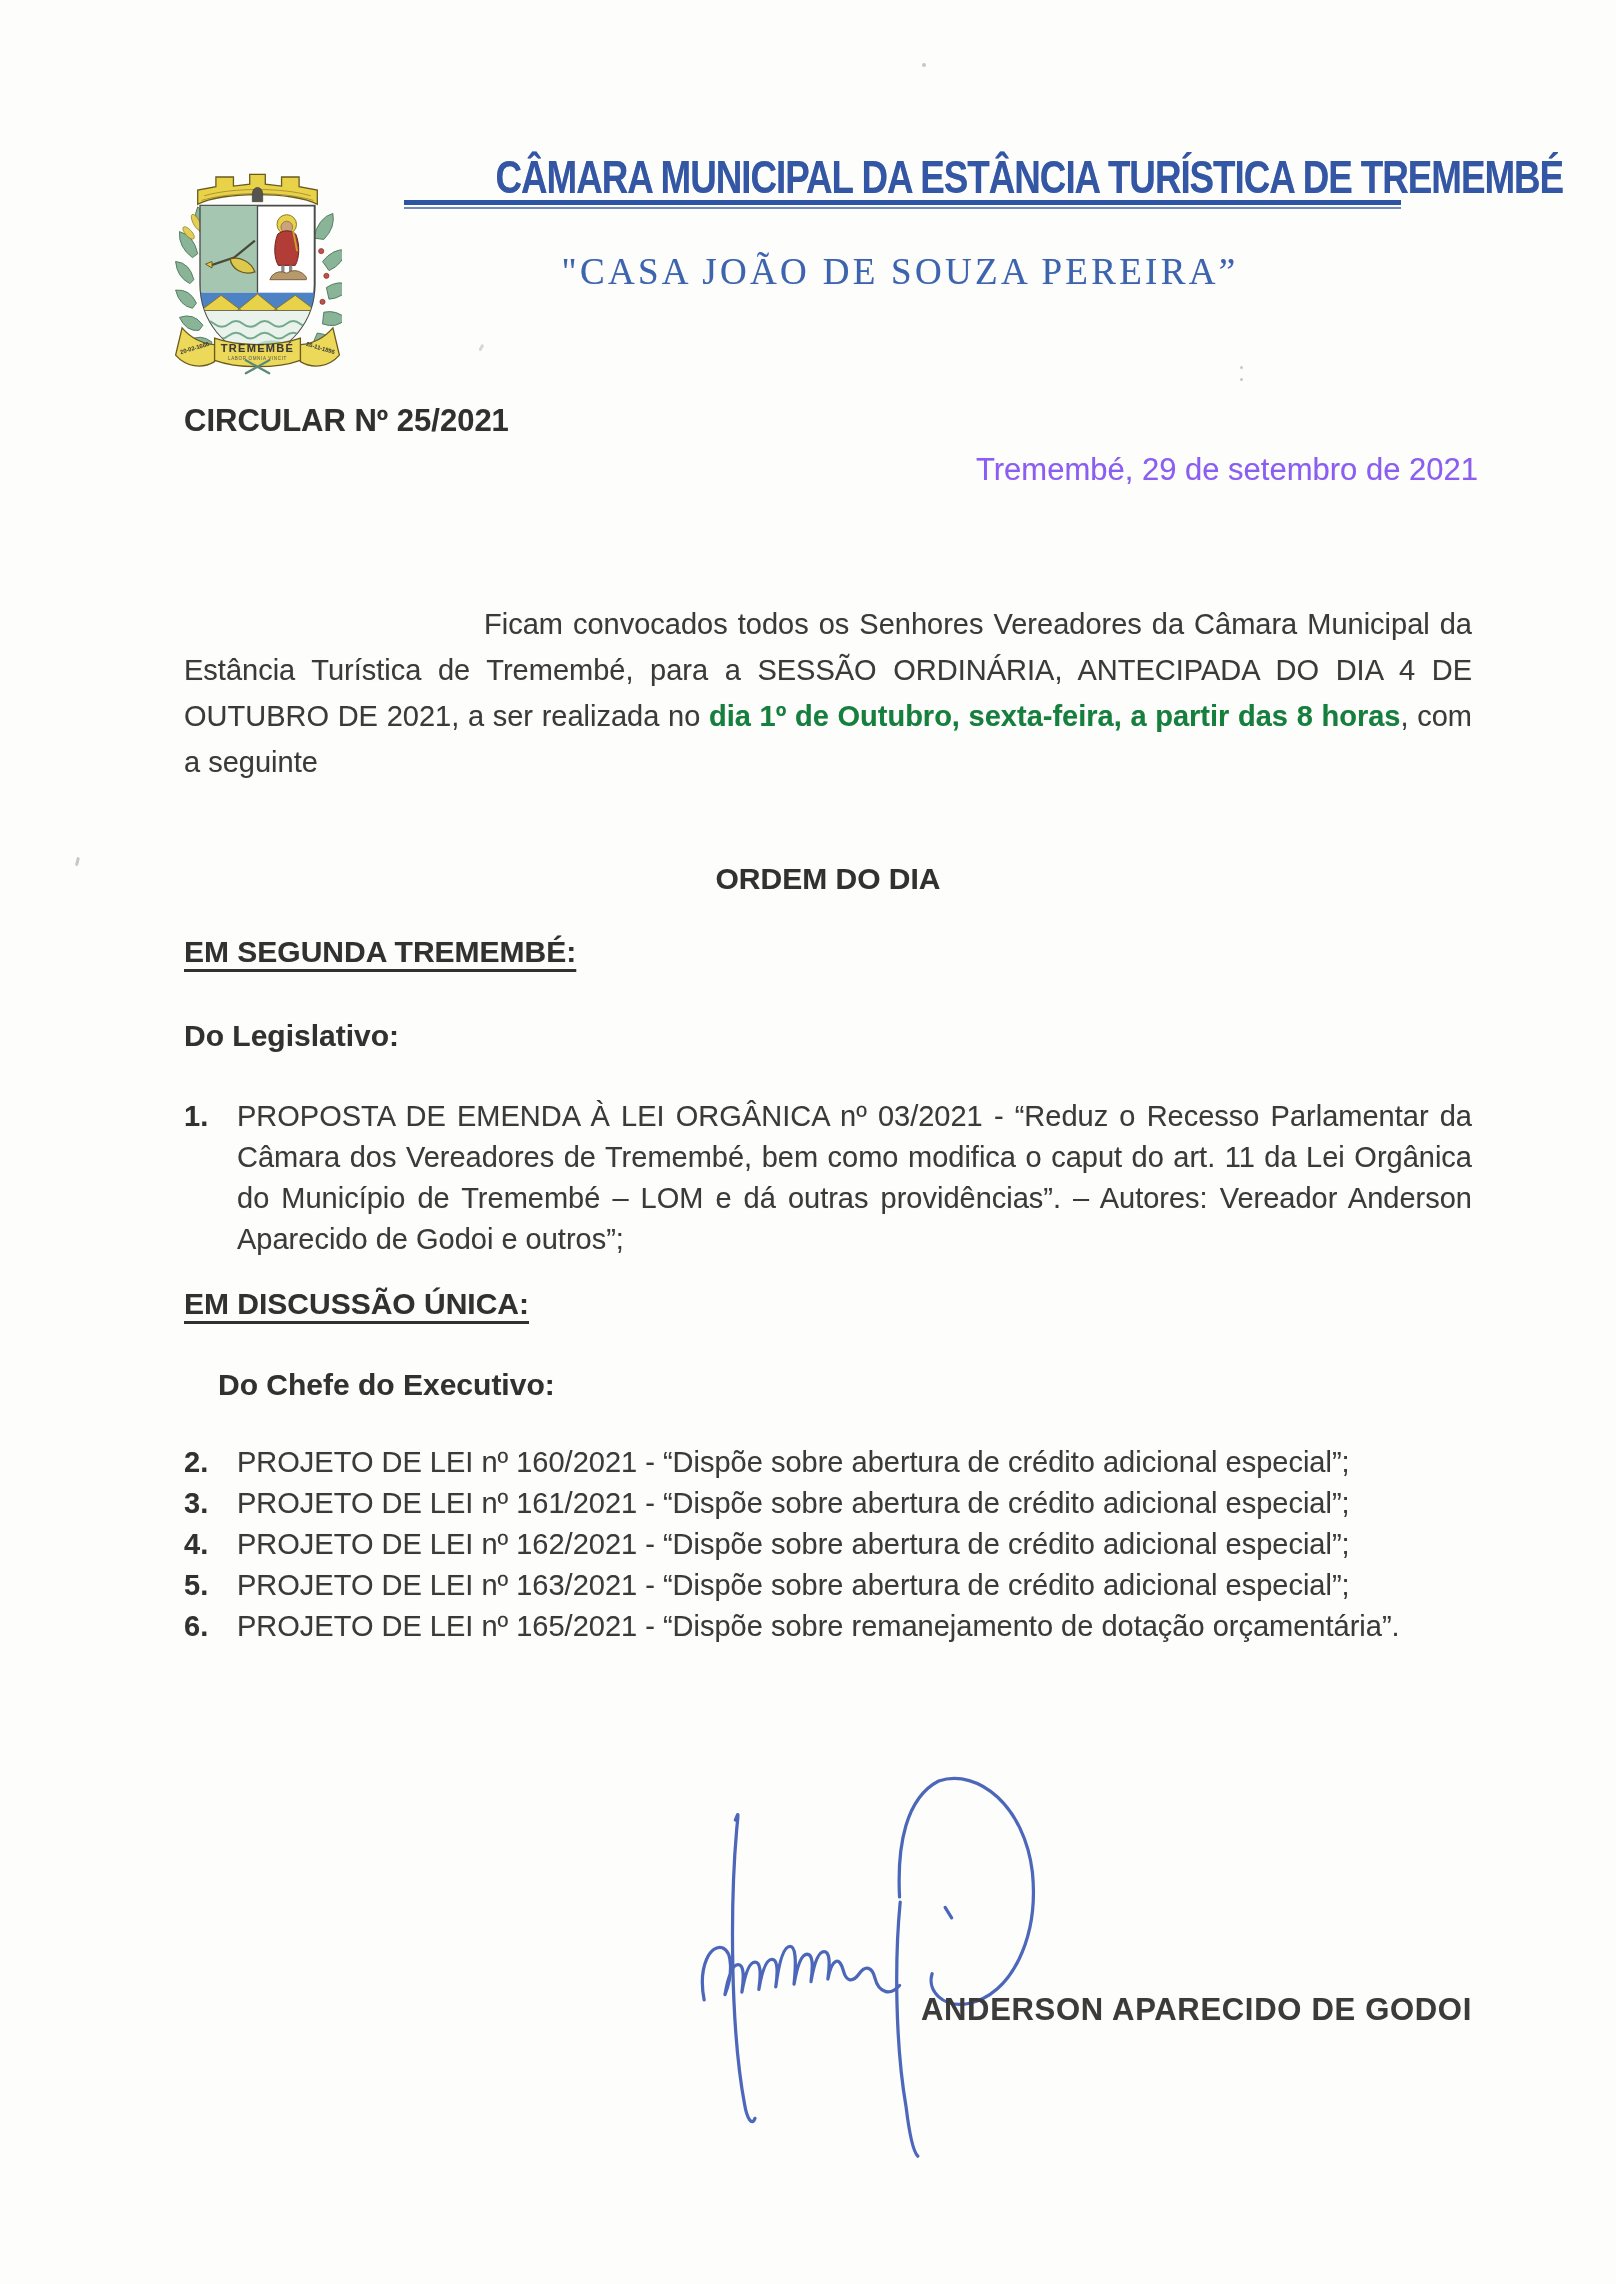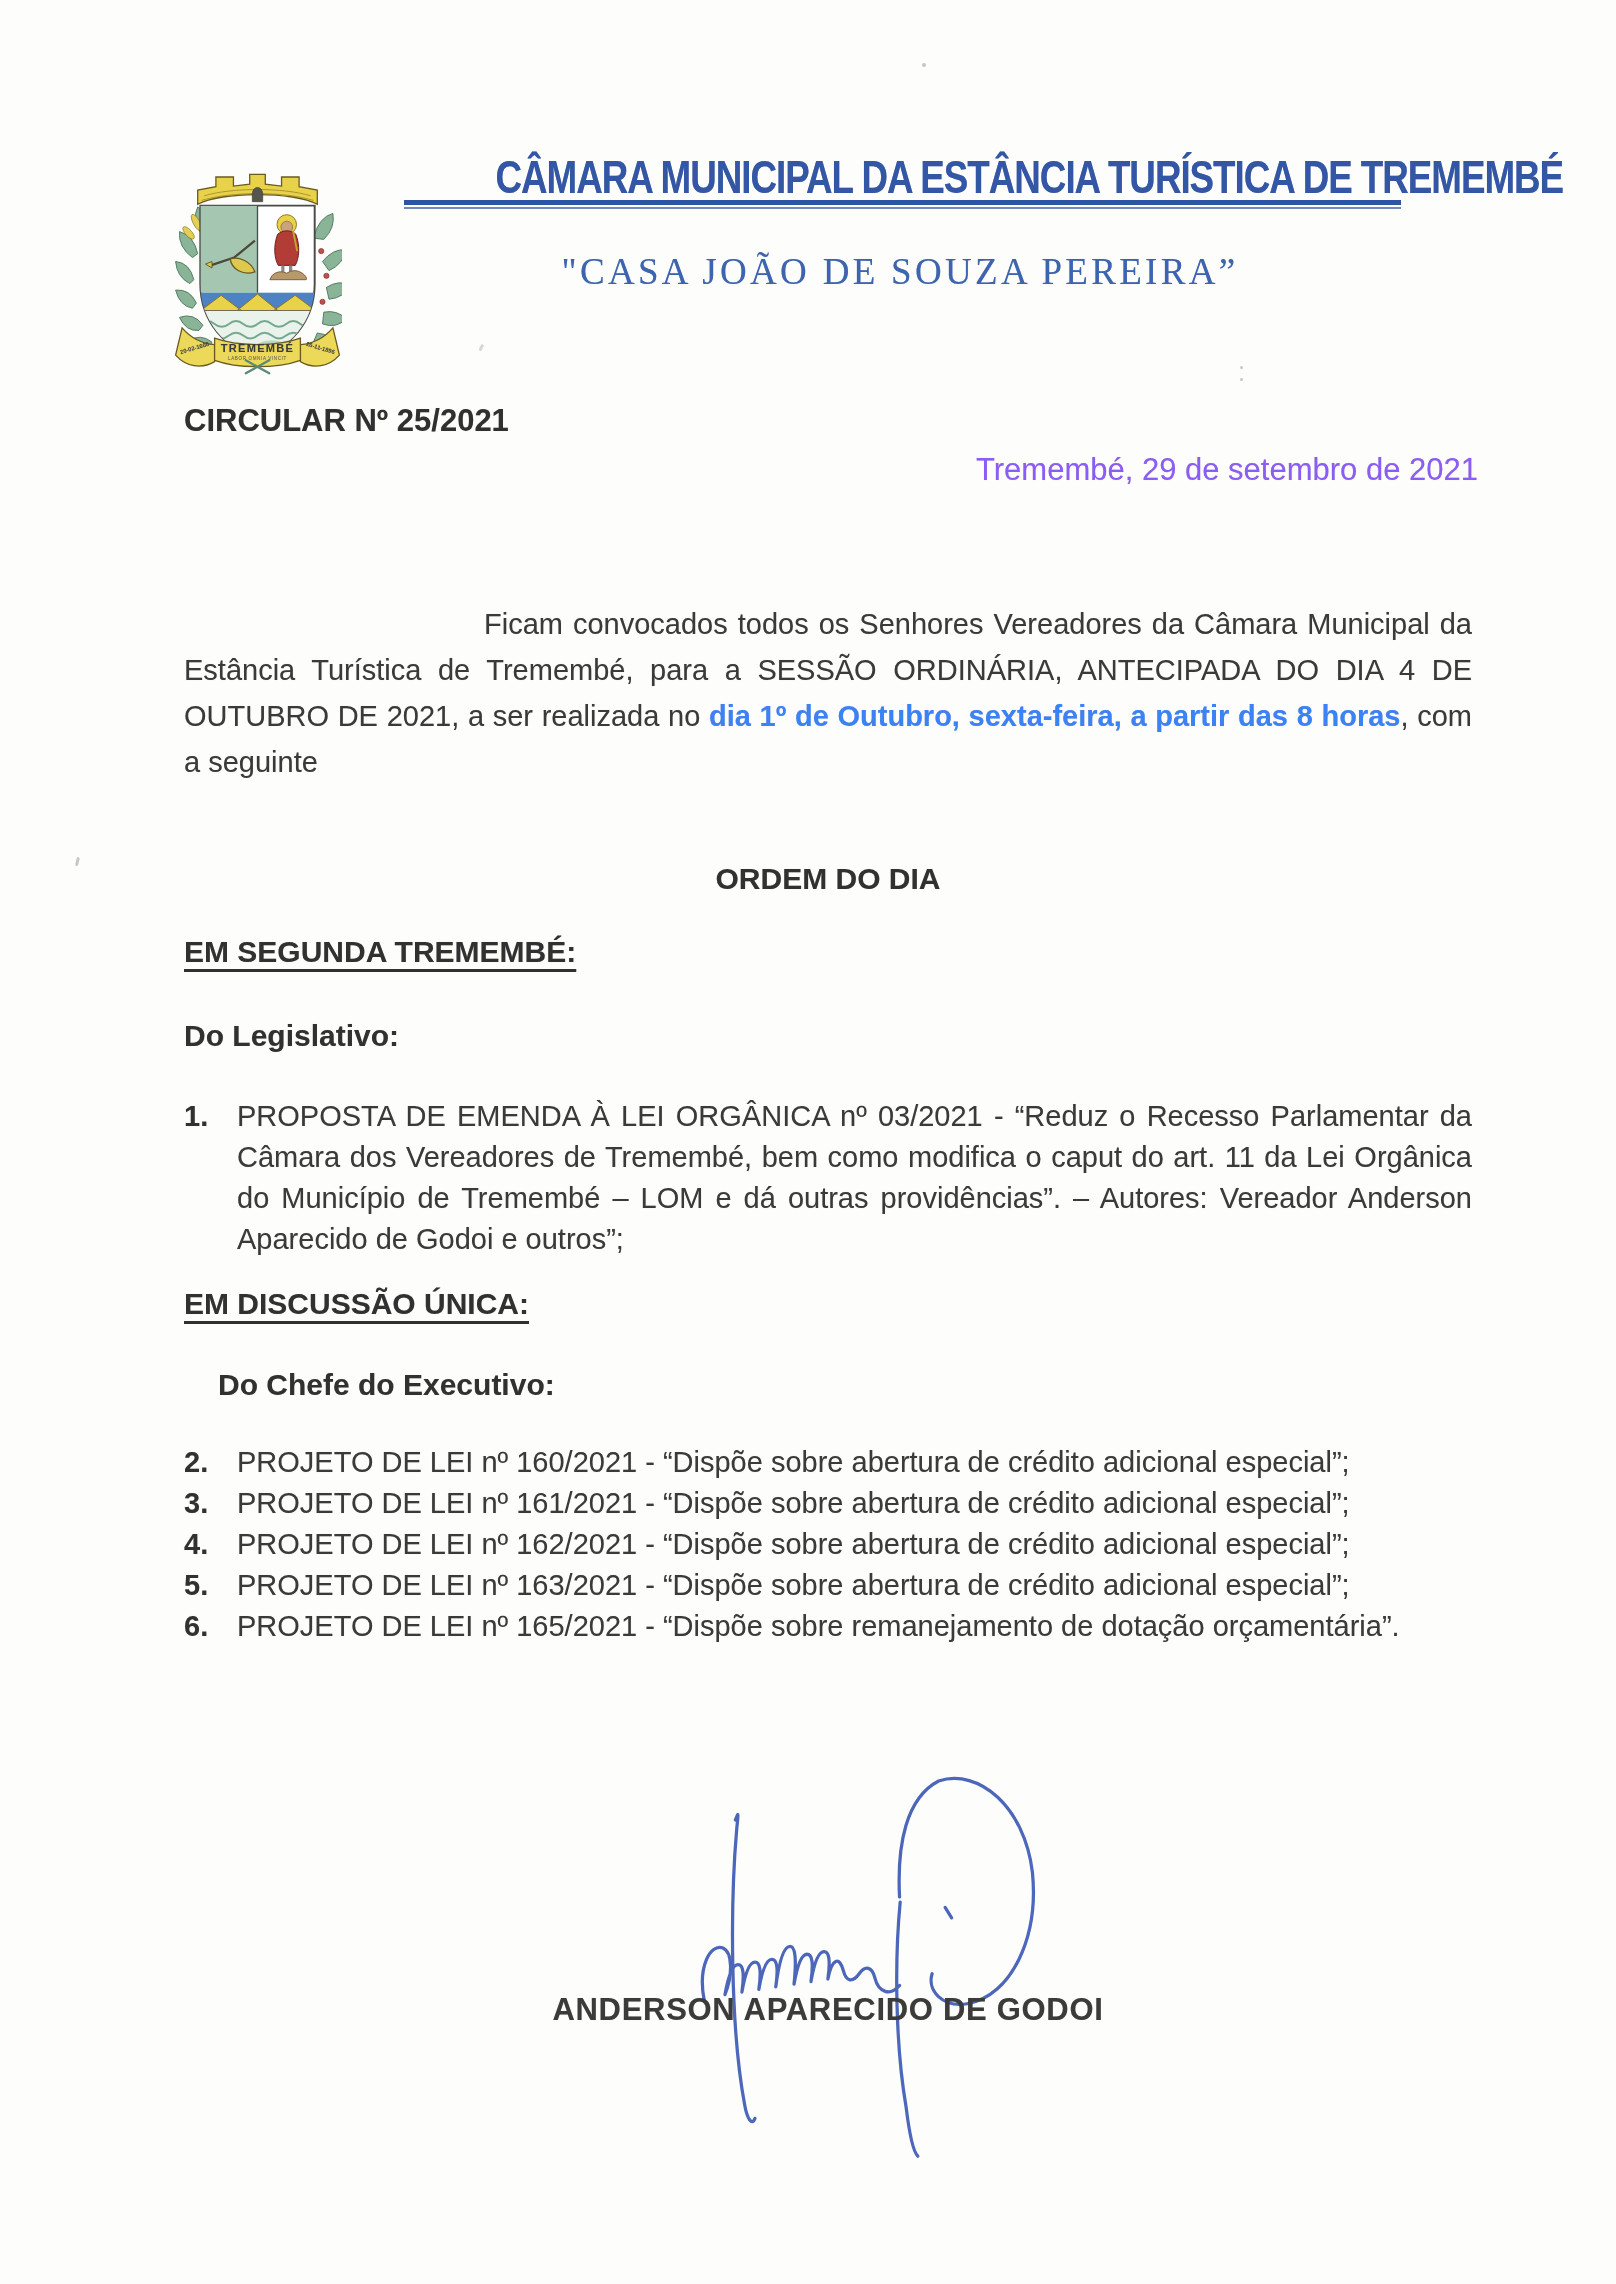--- a/index.html
+++ b/index.html
@@ -30,42 +30,42 @@
     text-shadow:0 0 0.7px rgba(40,60,140,.35);
   }
   
   .circular{position:absolute;left:184px;top:403px;font-size:31px;font-weight:bold;color:#303030;}
   .dateline{position:absolute;right:139px;top:452px;font-size:31px;color:#8b5cf6;}
   .intro{
     position:absolute;left:184px;top:572px;width:1288px;
     font-size:29px;line-height:46px;text-align:justify;text-align-last:left;
     text-indent:300px;
   }
-  .intro b{font-weight:bold;color:#3b82f6;}
+  .intro b{font-weight:bold;color:#15803d;}
   .ordem{position:absolute;left:184px;top:862px;width:1288px;text-align:center;font-size:30px;font-weight:bold;color:#313131;}
   .sec-head{
     position:absolute;left:184px;font-size:30px;font-weight:bold;color:#313131;
     text-decoration:underline;text-decoration-thickness:3.3px;text-underline-offset:6.5px;
   }
   .sec-head.h1{top:935px;}
   .sec-head.h2{top:1287px;}
   .sec-sub{position:absolute;left:184px;font-size:30px;font-weight:bold;color:#313131;}
   .sec-sub.s1{top:1019px;}
   .sec-sub.s2{top:1368px;margin-left:34px;}
   .olist{position:absolute;left:184px;width:1288px;}
   .olist.l1{top:1096px;}
   .olist.l2{top:1442px;}
   .oitem{
     position:relative;padding-left:53px;
     font-size:29px;line-height:41px;text-align:justify;text-align-last:left;color:#3a3a3a;
   }
   .oitem .num{position:absolute;left:0;top:0;font-weight:bold;color:#313131;}
   
   .signature{position:absolute;left:678px;top:1682px;width:404px;height:495px;}
-  .sig-name{position:absolute;left:184px;top:1992px;width:1288px;text-align:center;font-size:31px;font-weight:bold;letter-spacing:0.7px;color:#3b3b3b;}
+  .sig-name{position:absolute;left:184px;top:1992px;width:1288px;text-align:right;font-size:31px;font-weight:bold;letter-spacing:0.7px;color:#3b3b3b;}
   .sig-role{position:absolute;left:184px;top:2043px;width:1288px;text-align:center;font-size:30px;color:#3d3d3d;}
   
   .speck{position:absolute;background:#9a9a9a;border-radius:50%;opacity:.55;}
   .speck.a{left:922px;top:63px;width:3.9px;height:3.9px;}
   .speck.b{left:1240px;top:366px;width:3.3px;height:3.3px;}
   .speck.b2{left:1240px;top:378px;width:3.3px;height:3.3px;}
   .speck.c{left:76px;top:857px;width:2.6px;height:8.5px;border-radius:2px;transform:rotate(14deg);}
   .speck.d{left:480px;top:344px;width:2.6px;height:6.5px;border-radius:2px;transform:rotate(28deg);opacity:.4;}
 </style>
 </head>

